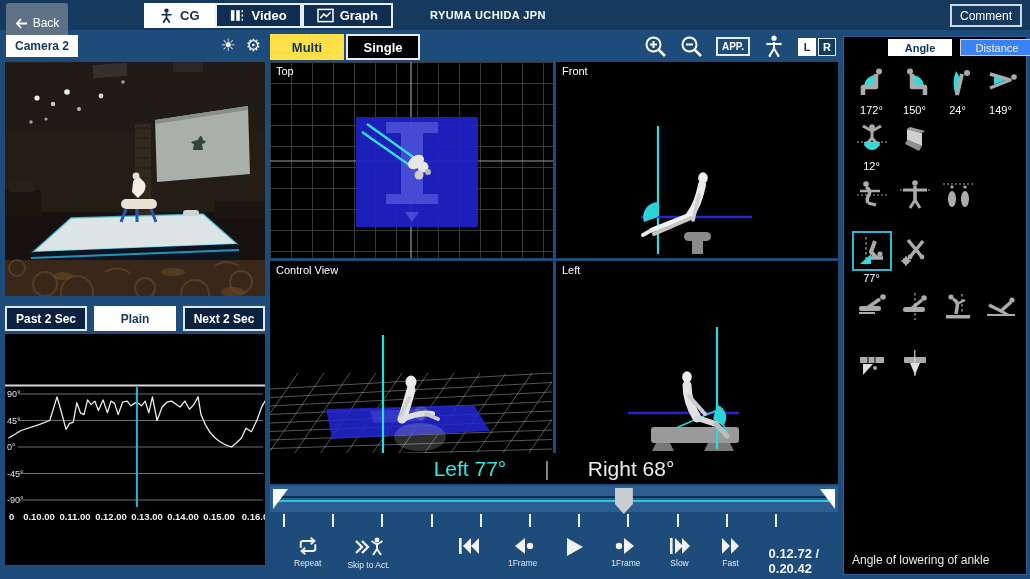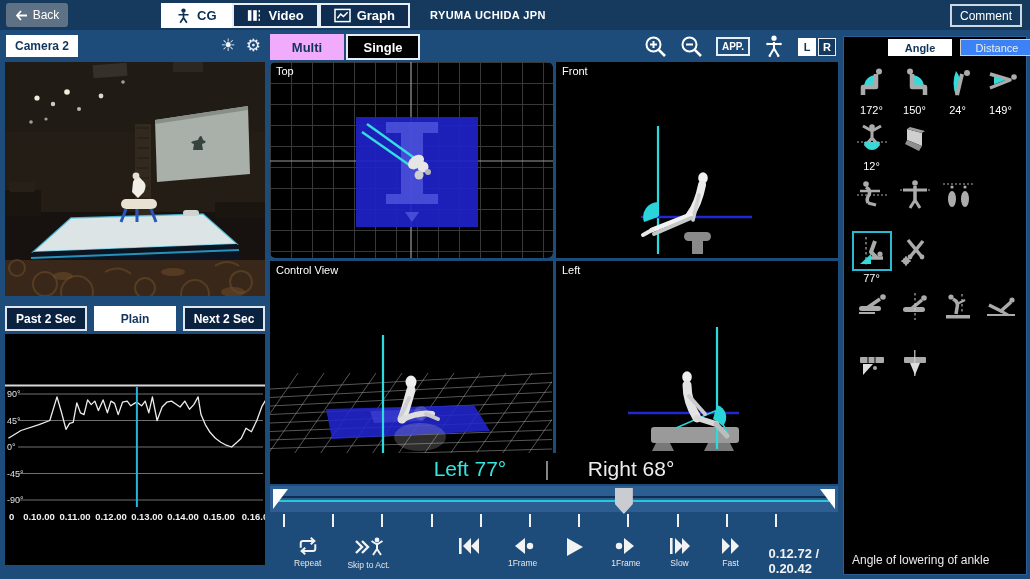--- a/index.html
+++ b/index.html
@@ -2,24 +2,24 @@
 <html><head>
 <meta charset="utf-8">
 <style>
   * { margin:0; padding:0; box-sizing:border-box; }
   html,body { width:1030px; height:579px; overflow:hidden; background:#10263d; }
   .app { position:relative; width:1030px; height:579px; background:#1d4b7a;
          font-family:"Liberation Sans", sans-serif; color:#fff; }
 
   
   .topbar { position:absolute; left:0; top:0; width:1030px; height:30px; background:#163a5e; }
-  .back-btn { position:absolute; left:6px; top:3px; width:62px; height:24px; background:#5f7184;
+  .back-btn { position:absolute; left:6px; top:3px; width:62px; height:40px; background:#5f7184;
               border-radius:3px; display:flex; align-items:center; justify-content:center;
               gap:5px; font-size:12px; color:#fff; cursor:default; }
-  .mode-tabs { position:absolute; left:161px; top:3px; display:flex; }
+  .mode-tabs { position:absolute; left:144px; top:3px; display:flex; }
   .mode-tab { height:25px; display:flex; align-items:center; gap:6px; padding:0 13px;
               font-size:13px; font-weight:bold; border:2px solid #e8eef4; background:#0e2d50; color:#fff; }
   .mode-tab.sel { background:#fff; color:#0e2d50; border-color:#fff; }
   .athlete { position:absolute; left:430px; top:9px; font-size:11px; font-weight:bold; letter-spacing:.4px; }
   .comment-btn { position:absolute; right:8px; top:4px; width:72px; height:23px; border:2px solid #ccd8e4;
                  display:flex; align-items:center; justify-content:center; font-size:12px; color:#fff; }
 
   
   .cam-head { position:absolute; left:5px; top:34px; width:260px; height:26px; }
   .cam-label { position:absolute; left:1px; top:1px; width:72px; height:22px; background:#fff;
@@ -31,38 +31,38 @@
   .gbtn { flex:1; height:25px; display:flex; align-items:center; justify-content:center;
           font-size:12px; font-weight:bold; background:#0a2240; border:2px solid #dfe7ee; color:#fff; }
   .gbtn.sel { background:#fff; color:#15365c; border-color:#fff; }
   .graph-panel { position:absolute; left:5px; top:334px; width:240px; height:231px; background:#000; }
 
   
   .viewer-bar { position:absolute; left:270px; top:34px; width:568px; height:27px; }
   .vtabs { position:absolute; left:0; top:0; display:flex; }
   .vtab { width:74px; height:26px; display:flex; align-items:center; justify-content:center;
           font-size:13px; font-weight:bold; }
-  .vtab.sel { background:#f0abfc; color:#10335a; }
+  .vtab.sel { background:#fde047; color:#10335a; }
   .vtab.unsel { background:#000; color:#fff; border:2px solid #e6edf3; margin-left:2px; }
   .vtools { position:absolute; right:2px; top:1px; display:flex; align-items:center; gap:13px; }
   .app-btn { border:2px solid #e6edf3; font-size:10px; font-weight:bold; padding:2px 4px; color:#fff; }
   .lr { display:flex; gap:2px; }
   .lr-btn { width:18px; height:18px; display:flex; align-items:center; justify-content:center;
             font-size:11px; font-weight:bold; }
   .lr-btn.l { background:#fff; color:#12355c; }
   .lr-btn.r { background:#16395e; color:#fff; border:1.5px solid #e6edf3; }
 
   .viewports { position:absolute; left:270px; top:62px; width:568px; height:391px;
                display:grid; grid-template-columns:283px 282px; grid-template-rows:196px 192px; gap:3px; background:#1d4b7a; }
   .vp { position:relative; background:#000; overflow:hidden; }
   .vp-label { position:absolute; left:6px; top:3px; font-size:11px; color:#fff; z-index:5; }
   .vp.topview { background-color:#000;
      background-image:
        repeating-linear-gradient(to right, #383838 0 1px, transparent 1px 21px),
-       repeating-linear-gradient(to bottom, #383838 0 1px, transparent 1px 21px); border-radius: 6px; }
+       repeating-linear-gradient(to bottom, #383838 0 1px, transparent 1px 21px); }
   .vp svg { position:absolute; left:0; top:0; }
 
   .readout { position:absolute; left:270px; top:453px; width:568px; height:31px; background:#000;
              display:flex; align-items:center; justify-content:center; gap:38px; font-size:21px; }
   .readout .lv { color:#35e6de; }
   .readout .sep { color:#9a9a9a; }
   .readout .rv { color:#ededed; }
 
   .scrubber { position:absolute; left:270px; top:486px; width:568px; height:26px; background:#2d5e92; overflow:visible; }
   .scrub-line-dark { position:absolute; left:3px; right:3px; top:10px; height:2px; background:#0e2f52; }

